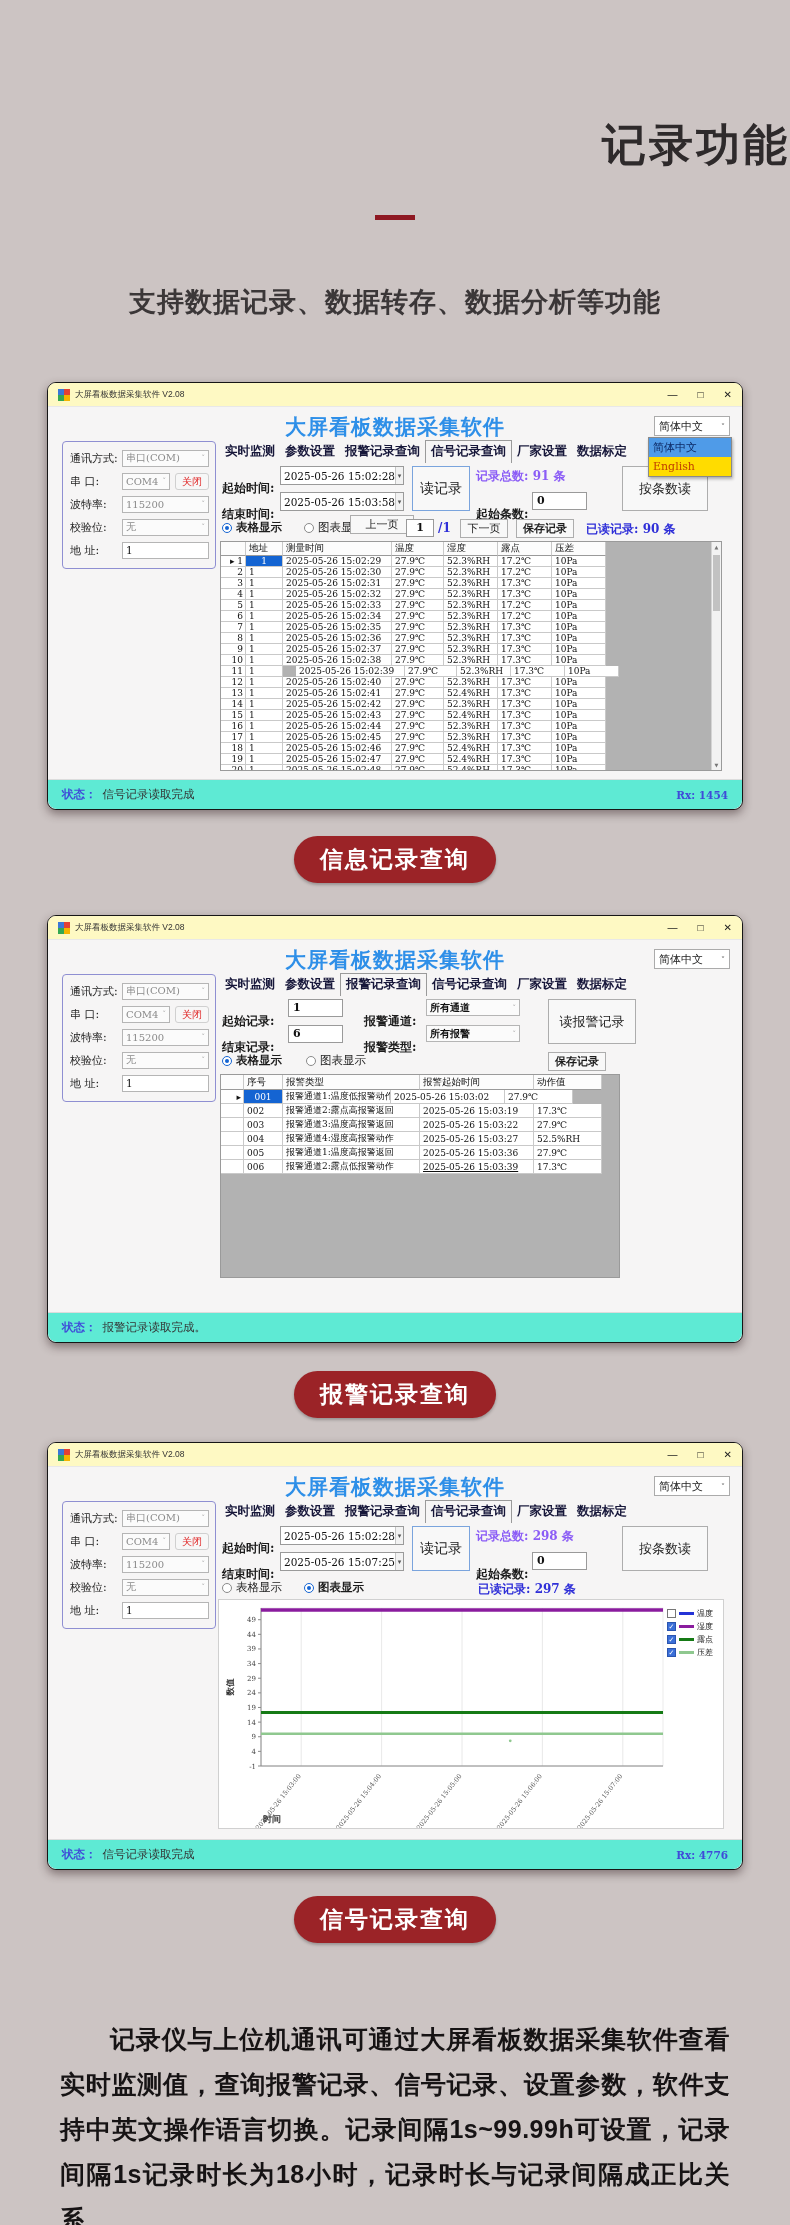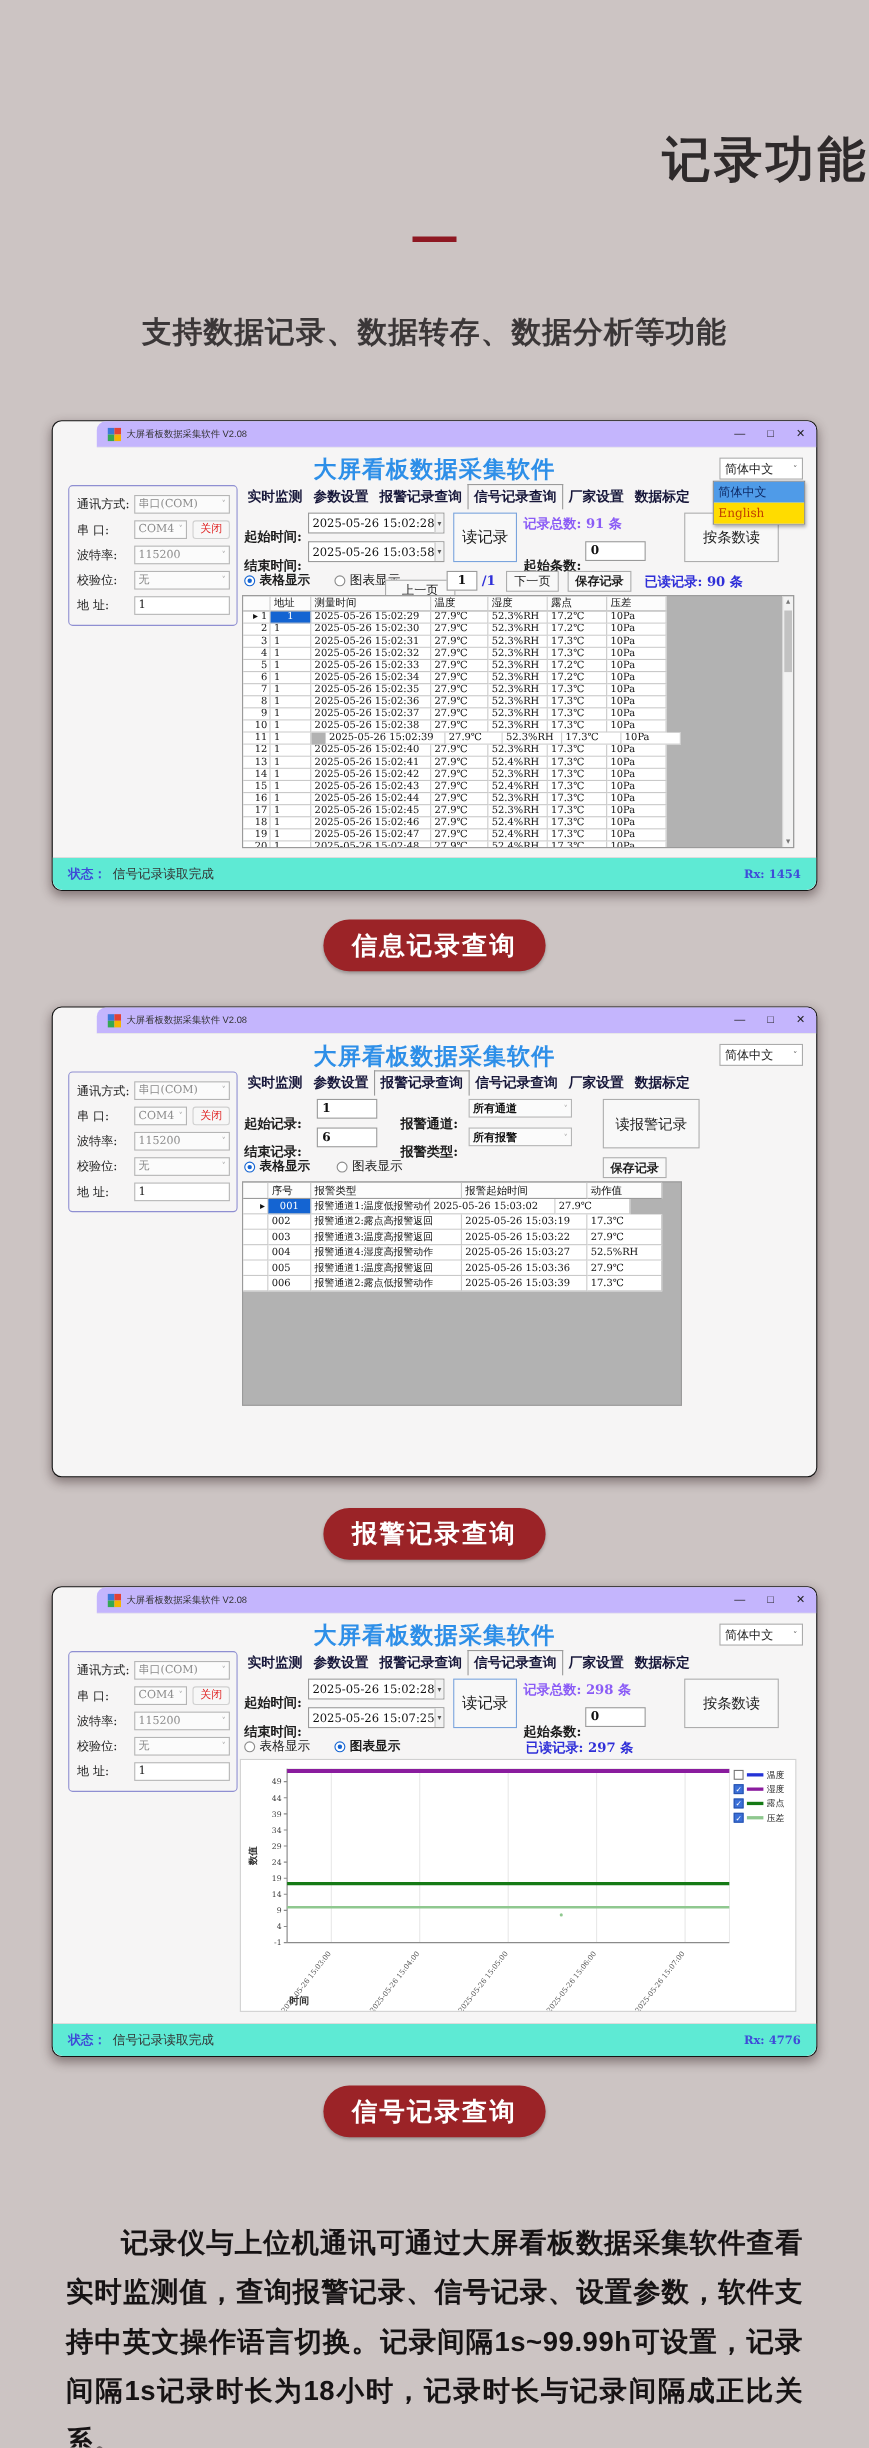--- a/index.html
+++ b/index.html
@@ -38,24 +38,23 @@
   
   .app-window {
     width:696px; margin:0 auto; background:#f6f5f5;
     border:1px solid #161616; border-radius:9px;
     box-shadow:0 4px 10px rgba(40,20,22,.45);
     position:relative;
     font-family:"DejaVu Serif", serif;
   }
   .w1 { margin-top:62px; } .w2 { margin-top:32px; } .w3 { margin-top:24px; }
   .titlebar {
-    height:24px; background:#c4b5fd; border-radius:8px 8px 0 0;
+    height:24px; background:#fef9c3; border-radius:8px 8px 0 0;
     display:flex; align-items:center; padding:0 10px;
     border-bottom:1px solid #e8e8e8;
-    margin-left:40px;
   }
   .app-ico { width:12px; height:12px; display:inline-block; margin-right:5px; flex:none; }
   .app-ico i { float:left; width:6px; height:6px; }
   .ico-a{background:#3b78d8}.ico-b{background:#e34234}.ico-c{background:#34a853}.ico-d{background:#f5b400}
   .titlebar-text { font-size:8.5px; color:#333; font-family:"Liberation Sans",sans-serif; flex:1; }
   .win-ctrls { display:flex; gap:20px; align-items:center; }
   .win-ctrls span { font-size:10px; color:#222; line-height:1; cursor:default; font-family:"Liberation Sans",sans-serif; }
   .win-body { position:relative; height:402px; border-radius:0 0 9px 9px; }
 
   .app-title {
@@ -279,21 +278,21 @@
     <div class="btn btn-big" style="left:574px;top:59px;width:86px;height:45px">按条数读</div>
 
     <span class="radio-group" style="left:174px;top:113px">
       <span class="radio on"></span>
         <span class="rlbl-on">表格显示</span>
       </span>
     <span class="radio-group" style="left:256px;top:113px">
       <span class="radio"></span>
         <span>图表显示</span>
       </span>
-    <div class="btn btn-sm" style="left:302px;top:120px;width:64px">上一页</div>
+    <div class="btn btn-sm" style="left:302px;top:108px;width:64px">上一页</div>
     <span class="num-input" style="left:358px;top:112px;width:28px;text-align:center">1</span>
     <span class="stat-text blue-text" style="left:390px;top:114px">/1</span>
     <div class="btn btn-sm" style="left:412px;top:112px;width:48px">下一页</div>
     <div class="btn btn-sm" style="left:468px;top:112px;width:58px;font-weight:bold">保存记录</div>
     <span class="stat-text blue-text" style="left:538px;top:114px"><span>已读记录:</span> <span>90 条</span></span>
 
     <div class="dg" style="left:172px;top:134px;width:502px;height:230px">
     <div class="dg-row dg-head">
           <div class="dg-cell marker" style="width: 25px; height: 14px;"></div>
           <div class="dg-cell" style="width: 37px; height: 14px;">地址</div>
@@ -632,25 +631,29 @@
           <div class="dg-cell marker" style="width: 23px; height: 14px;"></div>
           <div class="dg-cell" style="width: 39px; height: 14px;">005</div>
           <div class="dg-cell" style="width: 137px; height: 14px;">报警通道1:温度高报警返回</div>
           <div class="dg-cell" style="width: 114px; height: 14px;">2025-05-26 15:03:36</div>
           <div class="dg-cell" style="width: 68px; height: 14px;">27.9℃</div>
         </div>
         <div class="dg-row">
           <div class="dg-cell marker" style="width: 23px; height: 14px;"></div>
           <div class="dg-cell" style="width: 39px; height: 14px;">006</div>
           <div class="dg-cell" style="width: 137px; height: 14px;">报警通道2:露点低报警动作</div>
-          <div class="dg-cell" style="width: 114px; height: 14px;">2025-05-26 15:03:39</div>
+          <div class="dg-cell" style="width: 114px; height: 14px; text-decoration: underline;">2025-05-26 15:03:39</div>
           <div class="dg-cell" style="width: 68px; height: 14px;">17.3℃</div>
         </div>
       </div>
 
+    <div class="statusbar">
+      <span><span class="status-label">状态：</span><span class="status-value">报警记录读取完成。</span></span>
+      <span class="rx-value"></span>
+    </div>
   </div>
 </div>
 
 <div class="badge" style="margin-top:28px">报警记录查询</div>
 
 <div class="app-window w3">
   <div class="titlebar">
     <span class="app-ico">
         <i class="ico-a"></i>
         <i class="ico-b"></i>

